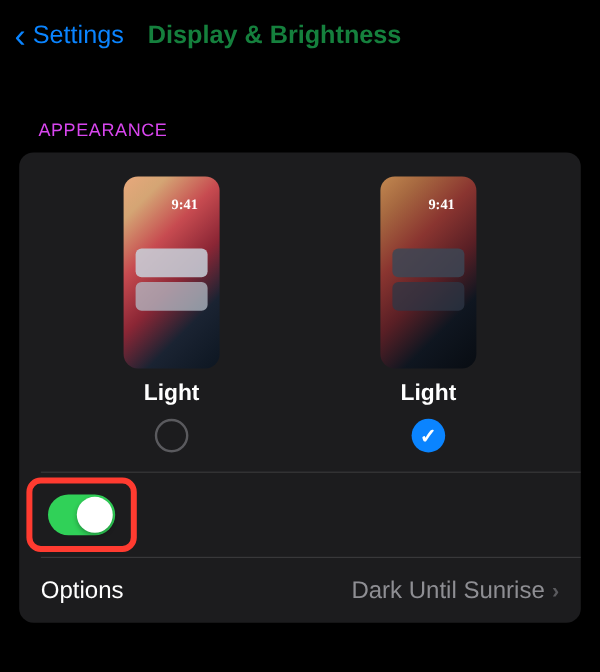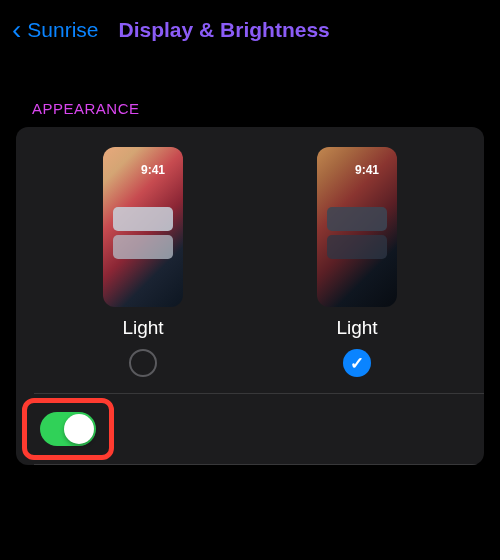--- a/index.html
+++ b/index.html
@@ -22,21 +22,21 @@
       font-size: 28px;
       font-weight: 500;
       line-height: 1;
     }
     .back-label {
       color: #0a84ff;
       font-size: 21px;
       font-weight: 400;
     }
     .page-title {
-      color: #8b5cf6;
+      color: #15803d;
       font-size: 21px;
       font-weight: 600;
       margin-left: 14px;
     }
     .section-header {
       color: #d946ef;
       font-size: 15px;
       font-weight: 400;
       letter-spacing: 0.5px;
       padding: 40px 32px 10px;
@@ -71,41 +71,42 @@
     .phone-dark {
       background: linear-gradient(135deg, #c28850 0%, #a66840 15%, #8a3530 35%, #5a1f25 55%, #0f1620 75%, #080c12 100%);
     }
     .phone-time {
       position: absolute;
       top: 16px;
       right: 18px;
       font-size: 12px;
       font-weight: 600;
       color: #fff;
+      font-family: Liberation Serif, serif;
     }
     .widget-stack {
       position: absolute;
       top: 60px;
       left: 10px;
       right: 10px;
       display: flex;
       flex-direction: column;
       gap: 4px;
     }
     .widget {
       height: 24px;
       border-radius: 5px;
     }
     .widget-light-1 { background: rgba(200, 210, 220, 0.85); }
     .widget-light-2 { background: rgba(180, 190, 200, 0.75); }
     .widget-dark-1 { background: rgba(60, 70, 85, 0.85); }
     .widget-dark-2 { background: rgba(45, 55, 70, 0.75); }
     .option-label {
       font-size: 19px;
-      font-weight: 400;
+      font-weight: 700;
       color: #fff;
     }
     .radio {
       width: 28px;
       height: 28px;
       border-radius: 50%;
       display: flex;
       align-items: center;
       justify-content: center;
     }
@@ -174,21 +175,21 @@
     .toggle-wrap {
       position: relative;
       padding: 4px 6px;
     }
   </style>
 </head>
 <body>
 
 <div class="nav-bar">
   <span class="back-chevron">‹</span>
-  <span class="back-label">Sunrise</span>
+  <span class="back-label">Settings</span>
   <span class="page-title">Display &amp; Brightness</span>
 </div>
 
 <div class="section-header">APPEARANCE</div>
 
 <div class="panel">
 
   <div class="appearance-row">
 
     <div class="appearance-option">
@@ -225,14 +226,21 @@
     <div class="toggle-wrap">
       <div class="toggle">
         <div class="toggle-knob"></div>
       </div>
       <div class="highlight-box" style="top:-10px; right:-12px; width:92px; height:62px;"></div>
     </div>
   </div>
 
   <div class="divider"></div>
 
+  <div class="list-row">
+    <span class="row-label">Options</span>
+    <span class="row-value">
+      <span>Dark Until Sunrise</span>
+      <span class="chevron-right">›</span>
+    </span>
+  </div>
 
 </div>
 
 </body></html>

